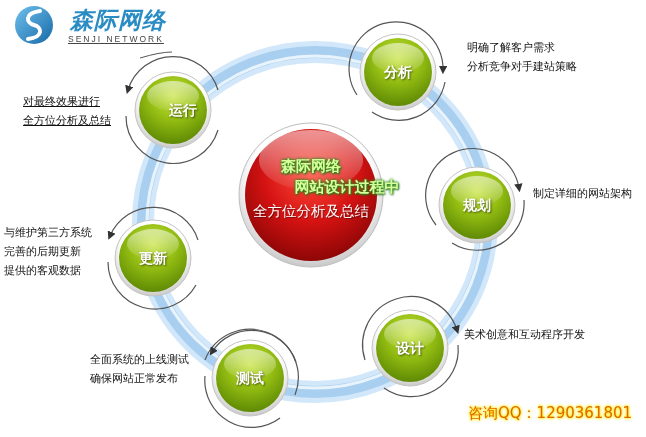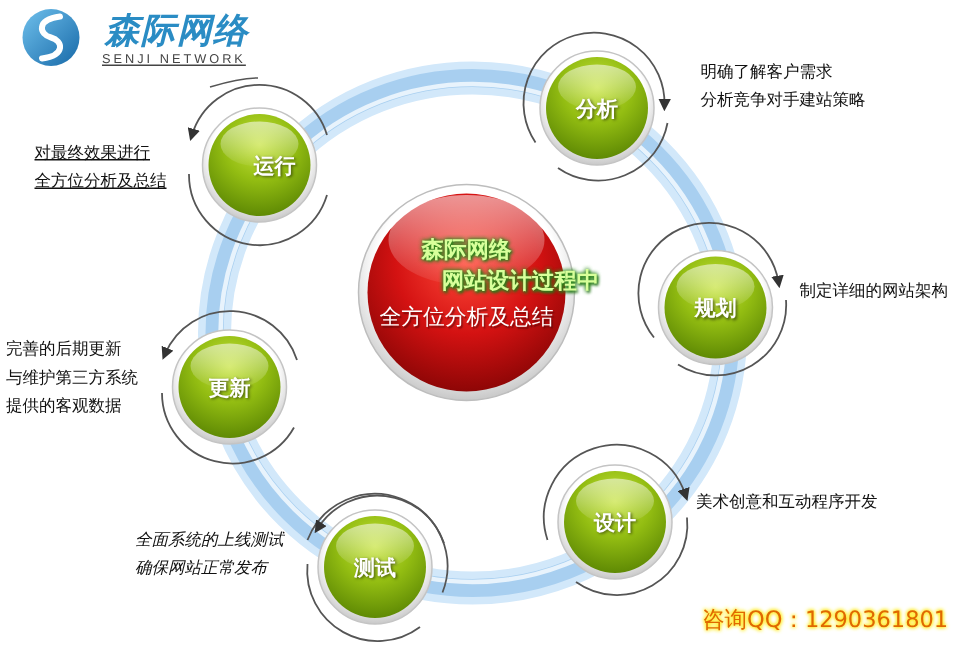--- a/index.html
+++ b/index.html
@@ -148,27 +148,27 @@
 <div class="desc" style="left:467px; top:38px;">
   <div>明确了解客户需求</div>
   <div>分析竞争对手建站策略</div>
 </div>
 <div class="desc" style="left:533px; top:184px;">
   <div>制定详细的网站架构</div>
 </div>
 <div class="desc" style="left:464px; top:325px;">
   <div>美术创意和互动程序开发</div>
 </div>
-<div class="desc" style="left:90px; top:350px;font-style:italic;">
+<div class="desc" style="left:90px; top:350px;">
   <div>全面系统的上线测试</div>
   <div>确保网站正常发布</div>
 </div>
 <div class="desc" style="left:4px; top:223px;">
+  <div>与维护第三方系统</div>
   <div>完善的后期更新</div>
-  <div>与维护第三方系统</div>
   <div>提供的客观数据</div>
 </div>
 <div class="desc" style="left:23px; top:92px;text-decoration:underline;">
   <div>对最终效果进行</div>
   <div>全方位分析及总结</div>
 </div>
 
 <div class="contact">咨询QQ：1290361801</div>
 
 </body></html>

